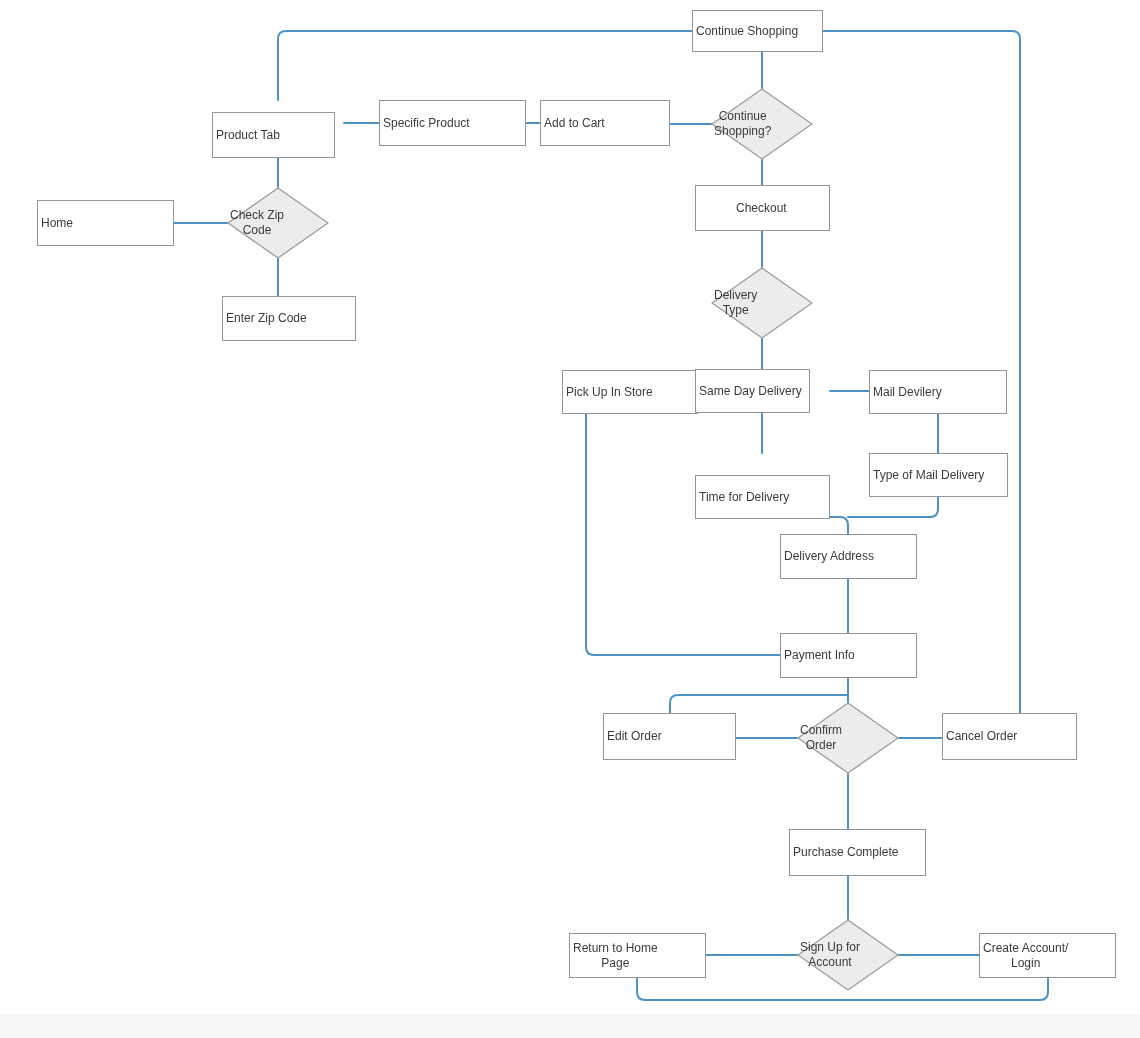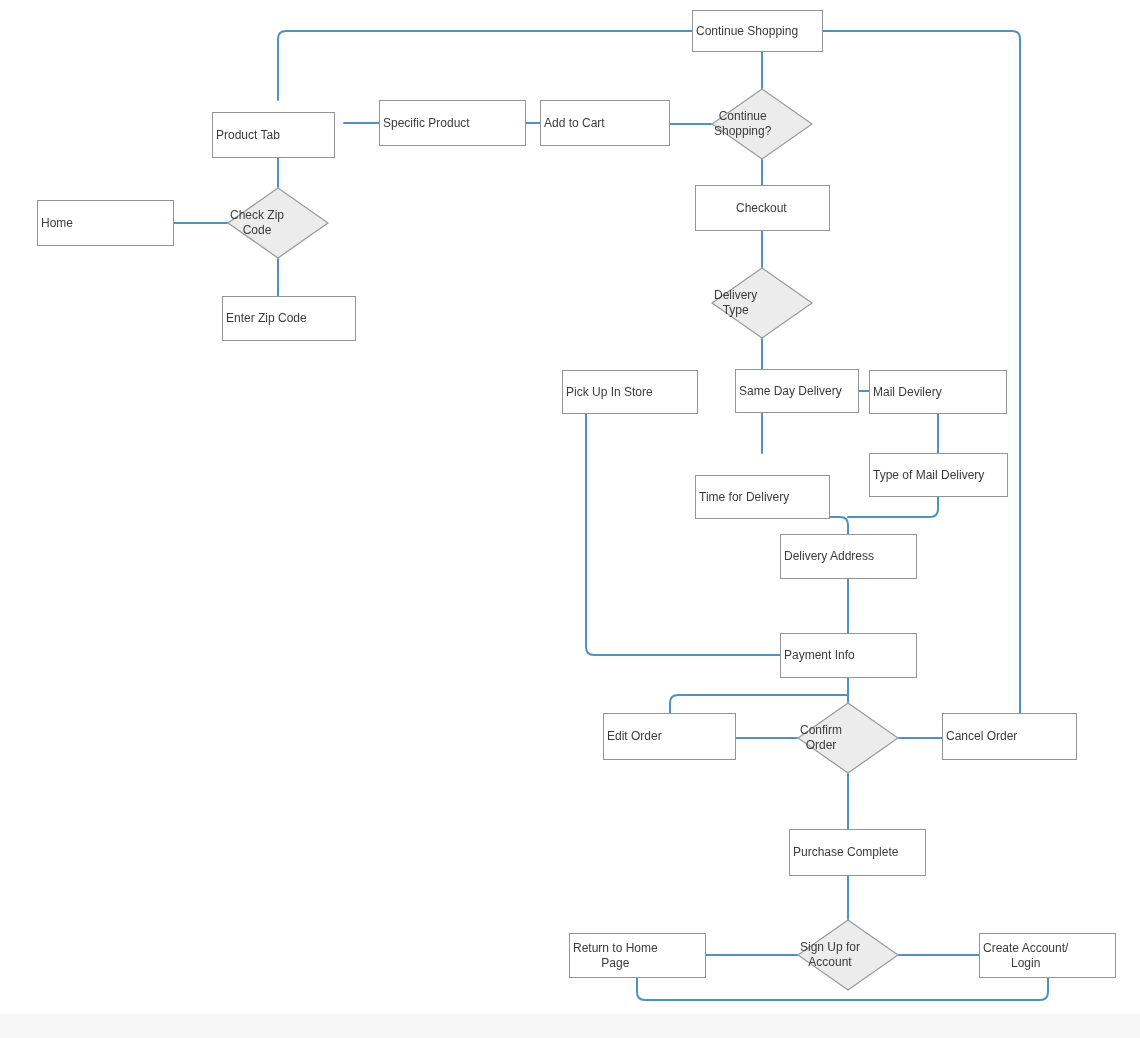--- a/index.html
+++ b/index.html
@@ -118,21 +118,21 @@
     <div class="node diamond" style="left: 711px; top: 267px; width: 102px; height: 72px;">
       <svg class="shape-svg" viewBox="0 0 102 72">
         <polygon points="51,1 101,36 51,71 1,36" fill="#ececec" stroke="#9a9a9a" stroke-width="1.3"></polygon>
       </svg>
       <span class="lbl">Delivery
 Type</span>
     </div>
     <div class="node box" style="left: 518px; top: 370px; width: 136px; height: 44px; margin-left: 44px;">
       <span class="lbl">Pick Up In Store</span>
     </div>
-    <div class="node box" style="left: 695px; top: 369px; width: 124px; height: 44px; margin-left: 40px;">
+    <div class="node box" style="left: 695px; top: 369px; width: 115px; height: 44px;">
       <span class="lbl">Same Day Delivery</span>
     </div>
     <div class="node box" style="left: 869px; top: 370px; width: 138px; height: 44px;">
       <span class="lbl">Mail Devilery</span>
     </div>
     <div class="node box" style="left: 695px; top: 453px; width: 135px; height: 44px; margin-top: 22px;">
       <span class="lbl">Time for Delivery</span>
     </div>
     <div class="node box" style="left: 869px; top: 453px; width: 139px; height: 44px;">
       <span class="lbl">Type of Mail Delivery</span>

